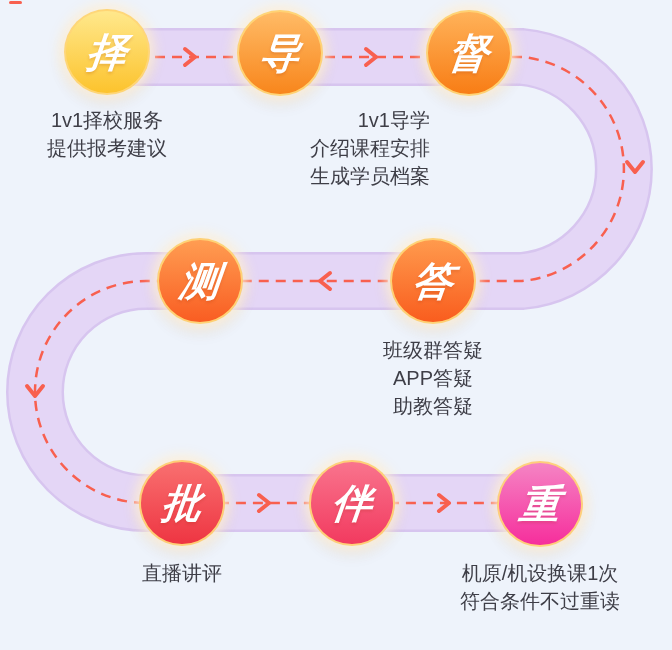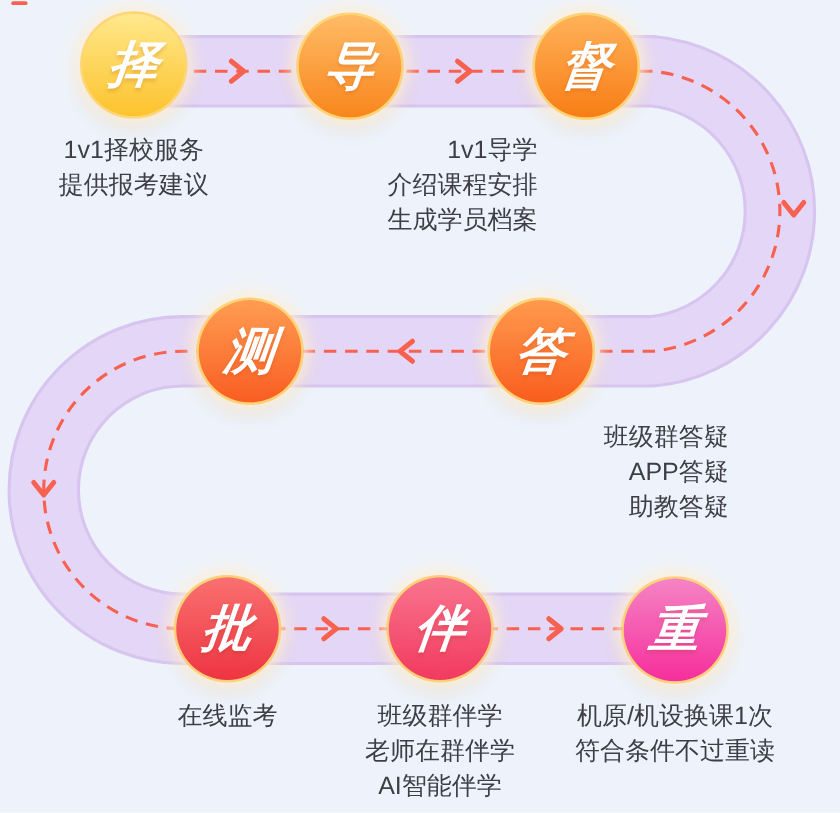--- a/index.html
+++ b/index.html
@@ -47,21 +47,21 @@
   .pos-3{left:157px;top:238px;}
   .pos-4{left:390px;top:238px;}
   .pos-5{left:139px;top:460px;}
   .pos-6{left:309px;top:460px;}
   .pos-7{left:497px;top:461px;}
   
   .lab-0{left:-43px;top:106px;}
   .lab-1{left:130px;top:106px;text-align:right;}
   .lab-2{left:319px;top:106px;}
   .lab-3{left:50px;top:336px;}
-  .lab-4{left:283px;top:336px;text-align:right;}
+  .lab-4{left:283px;top:336px;}
   .lab-5{left:32px;top:559px;}
   .lab-6{left:202px;top:559px;}
   .lab-7{left:390px;top:559px;}
 </style>
 </head>
 <body>
 
 <div class="stage" style="background: rgb(238, 243, 251);">
 
   <svg class="path-layer" width="672" height="650" viewBox="0 0 672 650">
@@ -110,20 +110,17 @@
     </div>
 
   <div class="step-label lab-0">1v1择校服务
 提供报考建议</div>
   <div class="step-label lab-1">1v1导学
 介绍课程安排
 生成学员档案</div>
   <div class="step-label lab-4">班级群答疑
 APP答疑
 助教答疑</div>
-  <div class="step-label lab-5">在线监考</div>
-  <div class="step-label lab-6">班级群伴学
-老师在群伴学
-AI智能伴学</div>
+  <div class="step-label lab-5">直播讲评</div>
   <div class="step-label lab-7">机原/机设换课1次
 符合条件不过重读</div>
 
 </div>
 
 </body></html>

